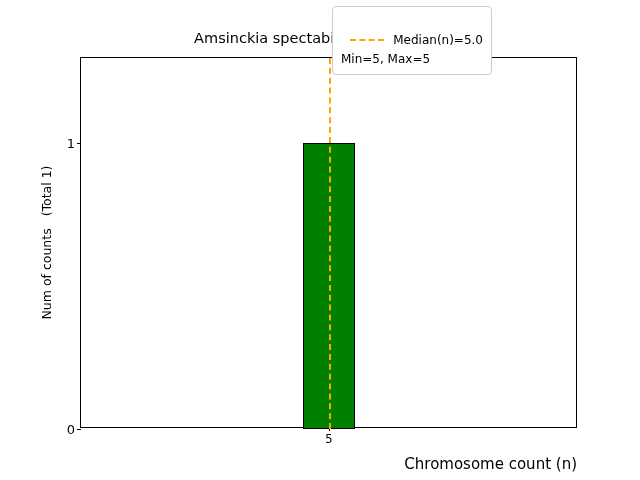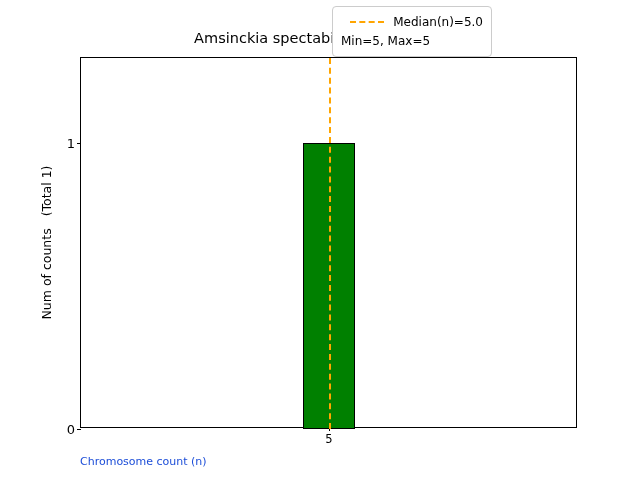--- a/index.html
+++ b/index.html
@@ -120,37 +120,37 @@
     position: absolute;
     top: 0;
     height: 100%;
   }
 
   #xlabel {
     position: absolute;
     left: 80px;
     top: 455px;
     width: 497px;
-    text-align: left;
-    font-size: 11px;
-    color: #1d4ed8;
+    text-align: right;
+    font-size: 15px;
+    color: #000000;
     white-space: nowrap;
   }
 
   
   #legend {
     position: absolute;
     left: 332px;
     top: 6px;
     width: 160px;
     box-sizing: border-box;
     border: 1px solid #cccccc;
     border-radius: 4px;
     background: #ffffff;
-    padding: 6px 8px 6px 8px;
+    padding: 24px 8px 6px 8px;
   }
   .legend-row {
     display: flex;
     align-items: center;
     justify-content: flex-end;
   }
   .legend-swatch {
     width: 34px;
     height: 0;
     border-top: 2.6px dashed #ffa500;

